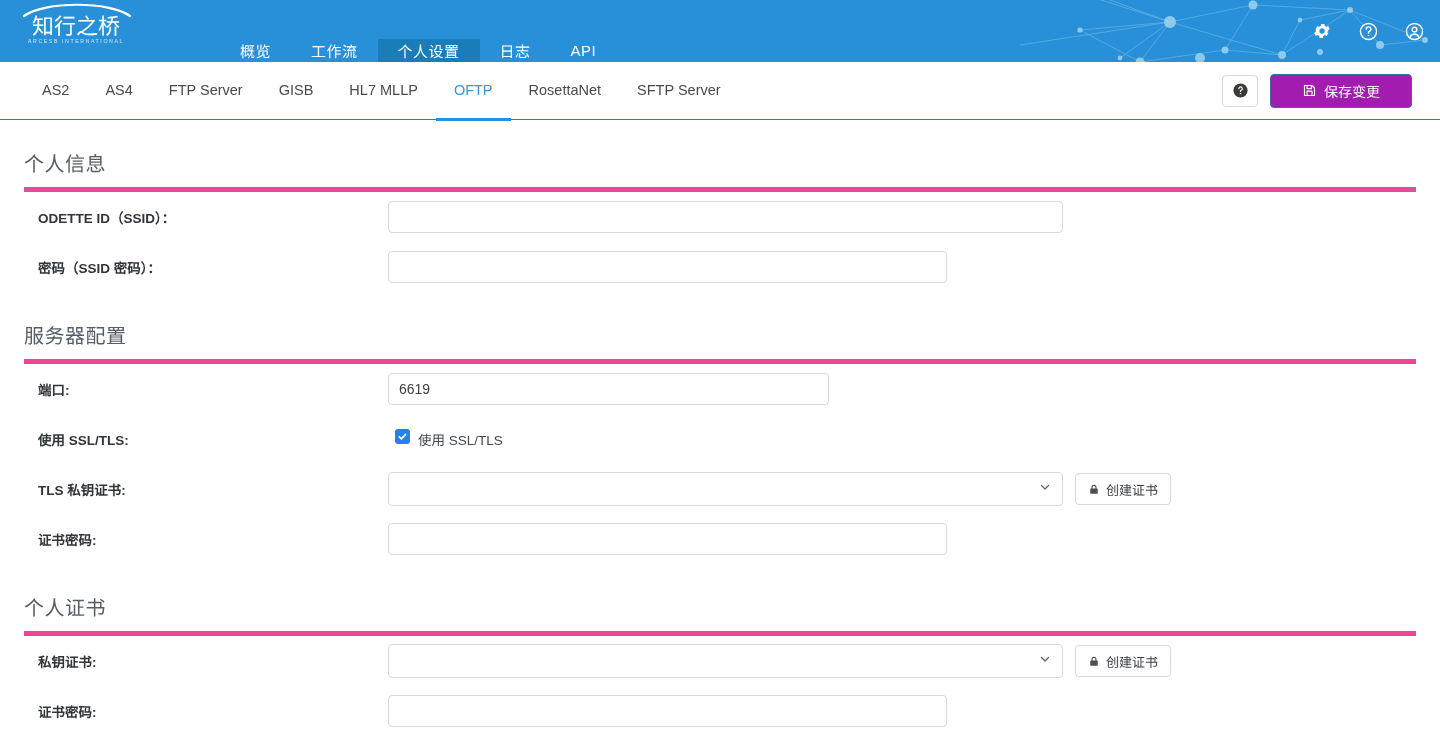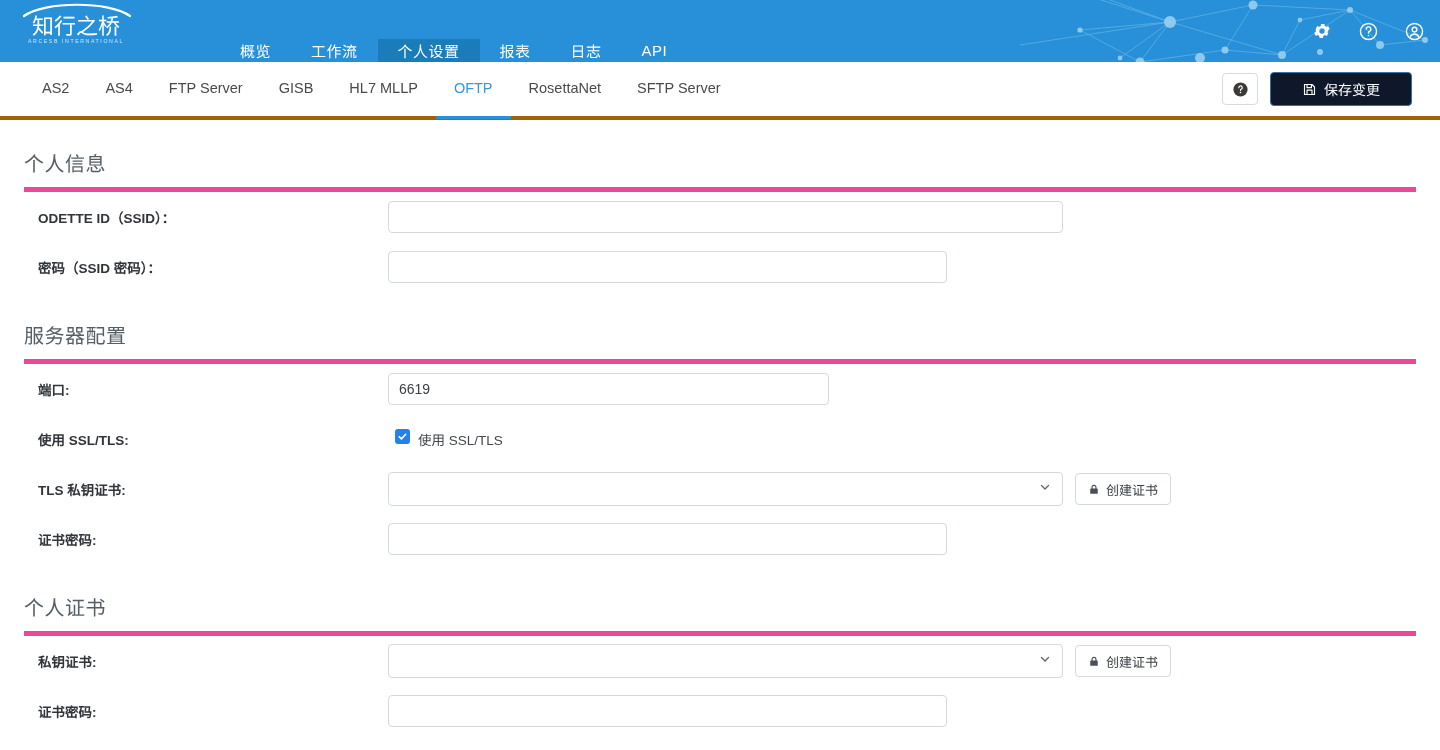--- a/index.html
+++ b/index.html
@@ -71,21 +71,21 @@
     width: 24px; height: 24px;
     display: flex; align-items: center; justify-content: center;
     cursor: pointer;
     color: #fff;
   }
 
   
   .tabstrip {
     position: relative;
     height: 58px;
-    border-bottom: 4px solid #a16207;
+    border-bottom: 1px solid #a16207;
     display: flex;
     align-items: center;
     padding: 0 24px;
   }
   .tabs {
     display: flex;
     align-items: stretch;
     height: 58px;
   }
   .tab {
@@ -114,21 +114,21 @@
   .help-sq {
     width: 36px; height: 32px;
     border: 1px solid #d6dbe0;
     border-radius: 4px;
     background: #fff;
     display: flex; align-items: center; justify-content: center;
     cursor: pointer;
   }
   .btn-save {
     height: 34px;
-    background: #0f172a;
+    background: #a21caf;
     border: 1px solid #35719f;
     border-radius: 4px;
     color: #fff;
     font-size: 14px;
     padding: 0 16px;
     display: flex;
     align-items: center;
     gap: 7px;
     cursor: pointer;
     min-width: 142px;
@@ -292,23 +292,20 @@
     <a class="nav-item">
         <span>概览</span>
       </a>
     <a class="nav-item">
         <span>工作流</span>
       </a>
     <a class="nav-item active">
         <span>个人设置</span>
       </a>
     <a class="nav-item">
-        <span>报表</span>
-      </a>
-    <a class="nav-item">
         <span>日志</span>
       </a>
     <a class="nav-item">
         <span>API</span>
       </a>
   </nav>
 
   <div class="topbar-right">
     <span class="icon-btn">
       <svg width="20" height="20" viewBox="0 0 24 24" fill="#ffffff">

